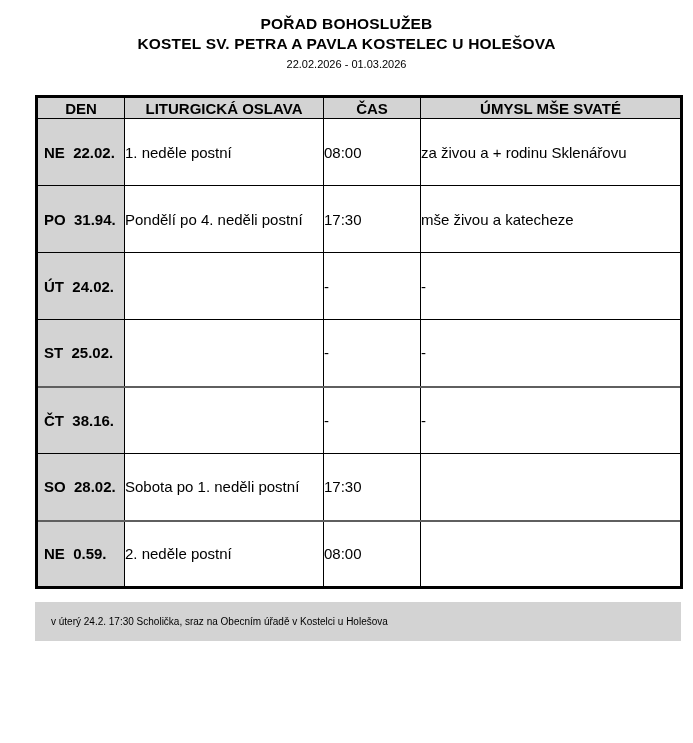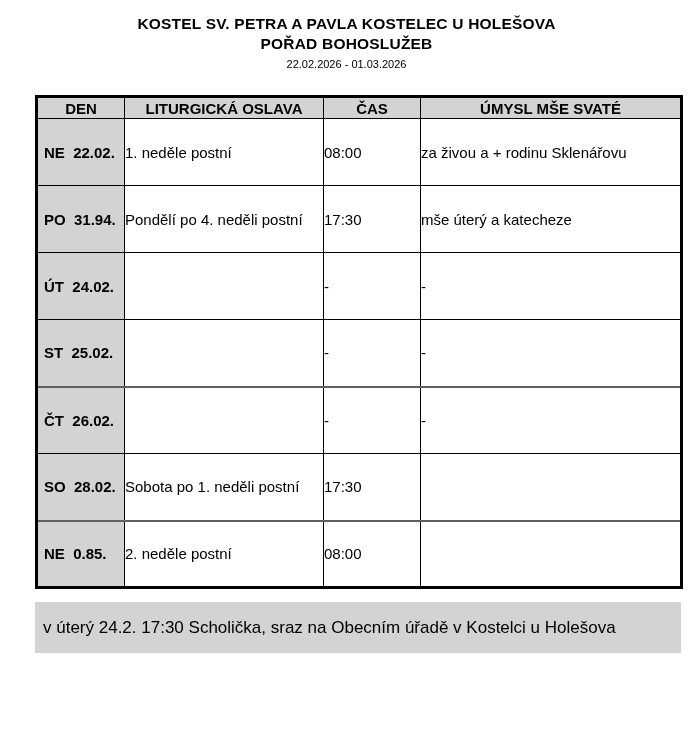--- a/index.html
+++ b/index.html
@@ -49,36 +49,36 @@
     padding-left:6px;
     white-space:pre;
   }
   
   tr.split td { border-top:2px solid #5f5f5f; }
 
   
   .note-box {
     margin:13px 0 0 35px;
     width:646px;
-    height:51px;
+    height:39px;
     background:#d3d3d3;
     display:flex;
     align-items:center;
-    padding-left:8px;
-    font-size:17px;
+    padding-left:16px;
+    font-size:10px;
   }
 </style>
 </head>
 <body>
 
 <div class="doc">
 
   <div class="title-block">
+    <div class="title-line">POŘAD BOHOSLUŽEB</div>
     <div class="title-line">KOSTEL SV. PETRA A PAVLA KOSTELEC U HOLEŠOVA</div>
-    <div class="title-line">POŘAD BOHOSLUŽEB</div>
     <div class="date-line">22.02.2026 - 01.03.2026</div>
   </div>
 
   <table class="schedule">
     <colgroup>
       <col style="width:88px">
       <col style="width:199px">
       <col style="width:97px">
       <col style="width:261px">
     </colgroup>
@@ -94,48 +94,48 @@
       <tr>
         <td class="day-cell">NE  22.02.</td>
         <td>1. neděle postní</td>
         <td>08:00</td>
         <td>za živou a + rodinu Sklenářovu</td>
       </tr>
       <tr>
         <td class="day-cell">PO  31.94.</td>
         <td>Pondělí po 4. neděli postní</td>
         <td>17:30</td>
-        <td>mše úterý a katecheze</td>
+        <td>mše živou a katecheze</td>
       </tr>
       <tr>
         <td class="day-cell">ÚT  24.02.</td>
         <td></td>
         <td>-</td>
         <td>-</td>
       </tr>
       <tr>
         <td class="day-cell">ST  25.02.</td>
         <td></td>
         <td>-</td>
         <td>-</td>
       </tr>
       <tr class="split">
-        <td class="day-cell">ČT  26.02.</td>
+        <td class="day-cell">ČT  38.16.</td>
         <td></td>
         <td>-</td>
         <td>-</td>
       </tr>
       <tr>
         <td class="day-cell">SO  28.02.</td>
         <td>Sobota po 1. neděli postní</td>
         <td>17:30</td>
         <td></td>
       </tr>
       <tr class="split">
-        <td class="day-cell">NE  0.85.</td>
+        <td class="day-cell">NE  0.59.</td>
         <td>2. neděle postní</td>
         <td>08:00</td>
         <td></td>
       </tr>
     </tbody>
   </table>
 
   <div class="note-box">
     <span>v úterý 24.2. 17:30 Scholička, sraz na Obecním úřadě v Kostelci u Holešova</span>
   </div>

